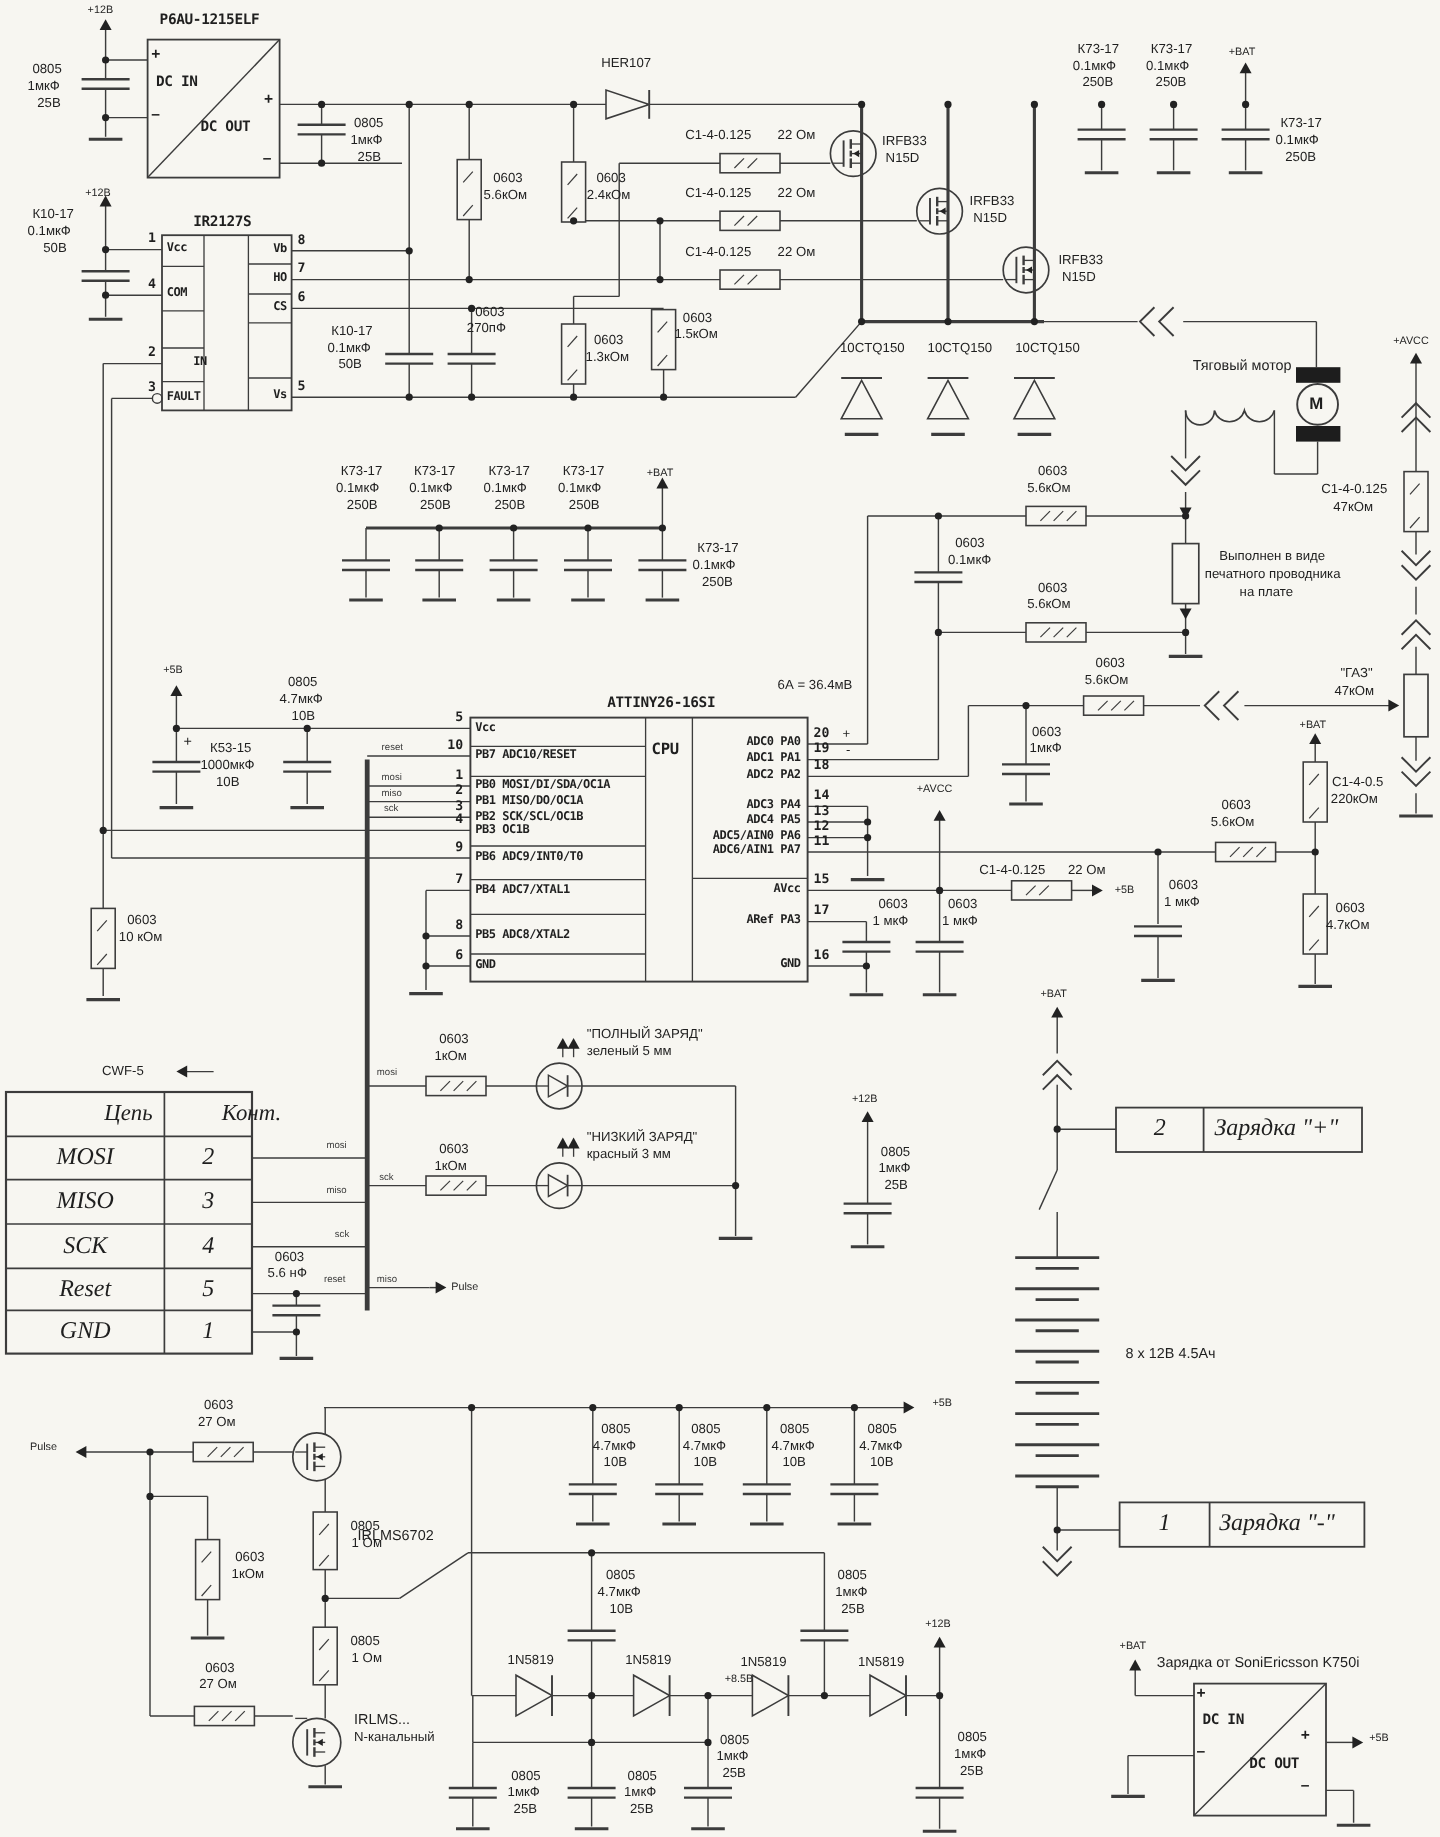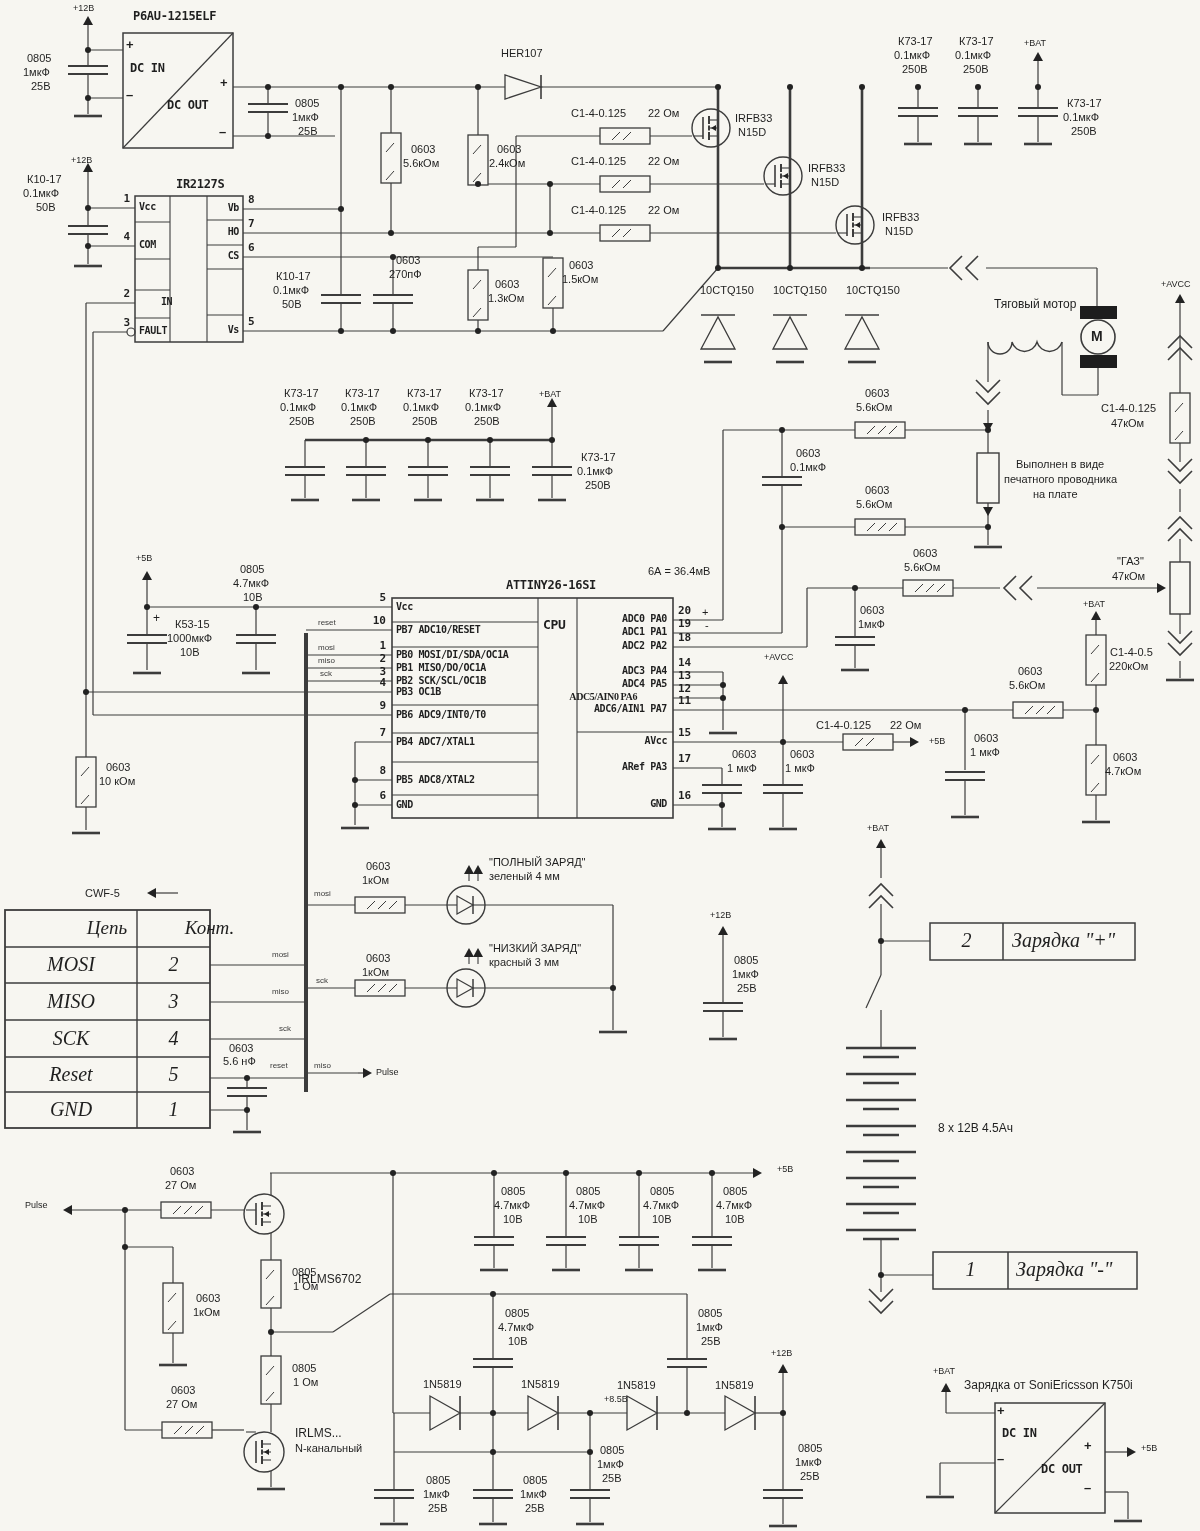--- a/index.html
+++ b/index.html
@@ -687,42 +687,42 @@
       <circle cx="590" cy="1413" r="3" fill="#222"></circle>
       <circle cx="687" cy="1413" r="3" fill="#222"></circle>
       <circle cx="783" cy="1413" r="3" fill="#222"></circle>
       <circle cx="493" cy="1452" r="3" fill="#222"></circle>
       <circle cx="590" cy="1452" r="3" fill="#222"></circle>
     </svg>
 
   <div class="lb mono s12" style="left:133px;top:10px">P6AU-1215ELF</div>
   <div class="lb mono s12" style="left:130px;top:62px">DC IN</div>
   <div class="lb mono s12" style="left:167px;top:99px">DC OUT</div>
-  <div class="lb mono s12" style="left:176px;top:178px">IR2127S</div>
+  <div class="lb mono s12" style="left:161px;top:178px">IR2127S</div>
   <div class="lb mono s12" style="left:506px;top:579px">ATTINY26-16SI</div>
   <div class="lb mono s13" style="left:543px;top:618px">CPU</div>
   <div class="lb" style="left:648px;top:566px">6А = 36.4мВ</div>
   <div class="lb s12" style="left:964px;top:1379px">Зарядка от SoniEricsson K750i</div>
   <div class="lb mono s12" style="left:1002px;top:1427px">DC IN</div>
   <div class="lb mono s12" style="left:1041px;top:1463px">DC OUT</div>
   <div class="lb s12" style="left:994px;top:298px">Тяговый мотор</div>
   <div class="lb b" style="left:1091px;top:329px;font-size:14px">M</div>
   <div class="lb s12" style="left:938px;top:1122px">8 x 12В 4.5Ач</div>
   <div class="lb" style="left:1016px;top:459px">Выполнен в виде</div>
   <div class="lb" style="left:1004px;top:474px">печатного проводника</div>
   <div class="lb" style="left:1033px;top:489px">на плате</div>
   <div class="lb" style="left:85px;top:888px">CWF-5</div>
   <div class="lb it19 ctr" style="left:5px;top:917px;width:132px">Цепь</div>
   <div class="lb it19 ctr" style="left:137px;top:917px;width:73px">Конт.</div>
   <div class="lb it20 ctr" style="left:930px;top:929px;width:73px">2</div>
   <div class="lb it20" style="left:1012px;top:929px">Зарядка "+"</div>
   <div class="lb it20 ctr" style="left:933px;top:1258px;width:75px">1</div>
   <div class="lb it20" style="left:1016px;top:1258px">Зарядка "-"</div>
   <div class="lb" style="left:489px;top:857px">"ПОЛНЫЙ ЗАРЯД"</div>
-  <div class="lb" style="left:489px;top:871px">зеленый 4 мм</div>
+  <div class="lb" style="left:489px;top:871px">зеленый 5 мм</div>
   <div class="lb" style="left:489px;top:943px">"НИЗКИЙ ЗАРЯД"</div>
   <div class="lb" style="left:489px;top:957px">красный 3 мм</div>
 <div class="lb s9" style="left: 73px; top: 4px;">+12В</div>
     <div class="lb" style="left: 27px; top: 53px;">0805</div>
     <div class="lb" style="left: 23px; top: 67px;">1мкФ</div>
     <div class="lb" style="left: 31px; top: 81px;">25В</div>
     <div class="lb s13" style="left: 126px; top: 38px;">+</div>
     <div class="lb s13" style="left: 126px; top: 88px;">–</div>
     <div class="lb s13" style="left: 220px; top: 76px;">+</div>
     <div class="lb s13" style="left: 219px; top: 125px;">–</div>
@@ -935,21 +935,21 @@
     <div class="lb pin rgt" style="left: 557px; top: 613px; width: 110px;">ADC0 PA0</div>
     <div class="lb pnum" style="left: 678px; top: 604px;">20</div>
     <div class="lb pin rgt" style="left: 557px; top: 626px; width: 110px;">ADC1 PA1</div>
     <div class="lb pnum" style="left: 678px; top: 617px;">19</div>
     <div class="lb pin rgt" style="left: 557px; top: 640px; width: 110px;">ADC2 PA2</div>
     <div class="lb pnum" style="left: 678px; top: 631px;">18</div>
     <div class="lb pin rgt" style="left: 557px; top: 665px; width: 110px;">ADC3 PA4</div>
     <div class="lb pnum" style="left: 678px; top: 656px;">14</div>
     <div class="lb pin rgt" style="left: 557px; top: 678px; width: 110px;">ADC4 PA5</div>
     <div class="lb pnum" style="left: 678px; top: 669px;">13</div>
-    <div class="lb pin rgt" style="left: 527px; top: 691px; width: 110px; font-family: Liberation Serif, serif;">ADC5/AIN0 PA6</div>
+    <div class="lb pin rgt" style="left: 557px; top: 691px; width: 110px;">ADC5/AIN0 PA6</div>
     <div class="lb pnum" style="left: 678px; top: 682px;">12</div>
     <div class="lb pin rgt" style="left: 557px; top: 703px; width: 110px;">ADC6/AIN1 PA7</div>
     <div class="lb pnum" style="left: 678px; top: 694px;">11</div>
     <div class="lb pin rgt" style="left: 557px; top: 735px; width: 110px;">AVcc</div>
     <div class="lb pnum" style="left: 678px; top: 726px;">15</div>
     <div class="lb pin rgt" style="left: 557px; top: 761px; width: 110px;">ARef PA3</div>
     <div class="lb pnum" style="left: 678px; top: 752px; text-align: center;">17</div>
     <div class="lb pin rgt" style="left: 557px; top: 798px; width: 110px;">GND</div>
     <div class="lb pnum" style="left: 678px; top: 789px;">16</div>
     <div class="lb pin" style="left: 139px; top: 201px;">Vcc</div>

